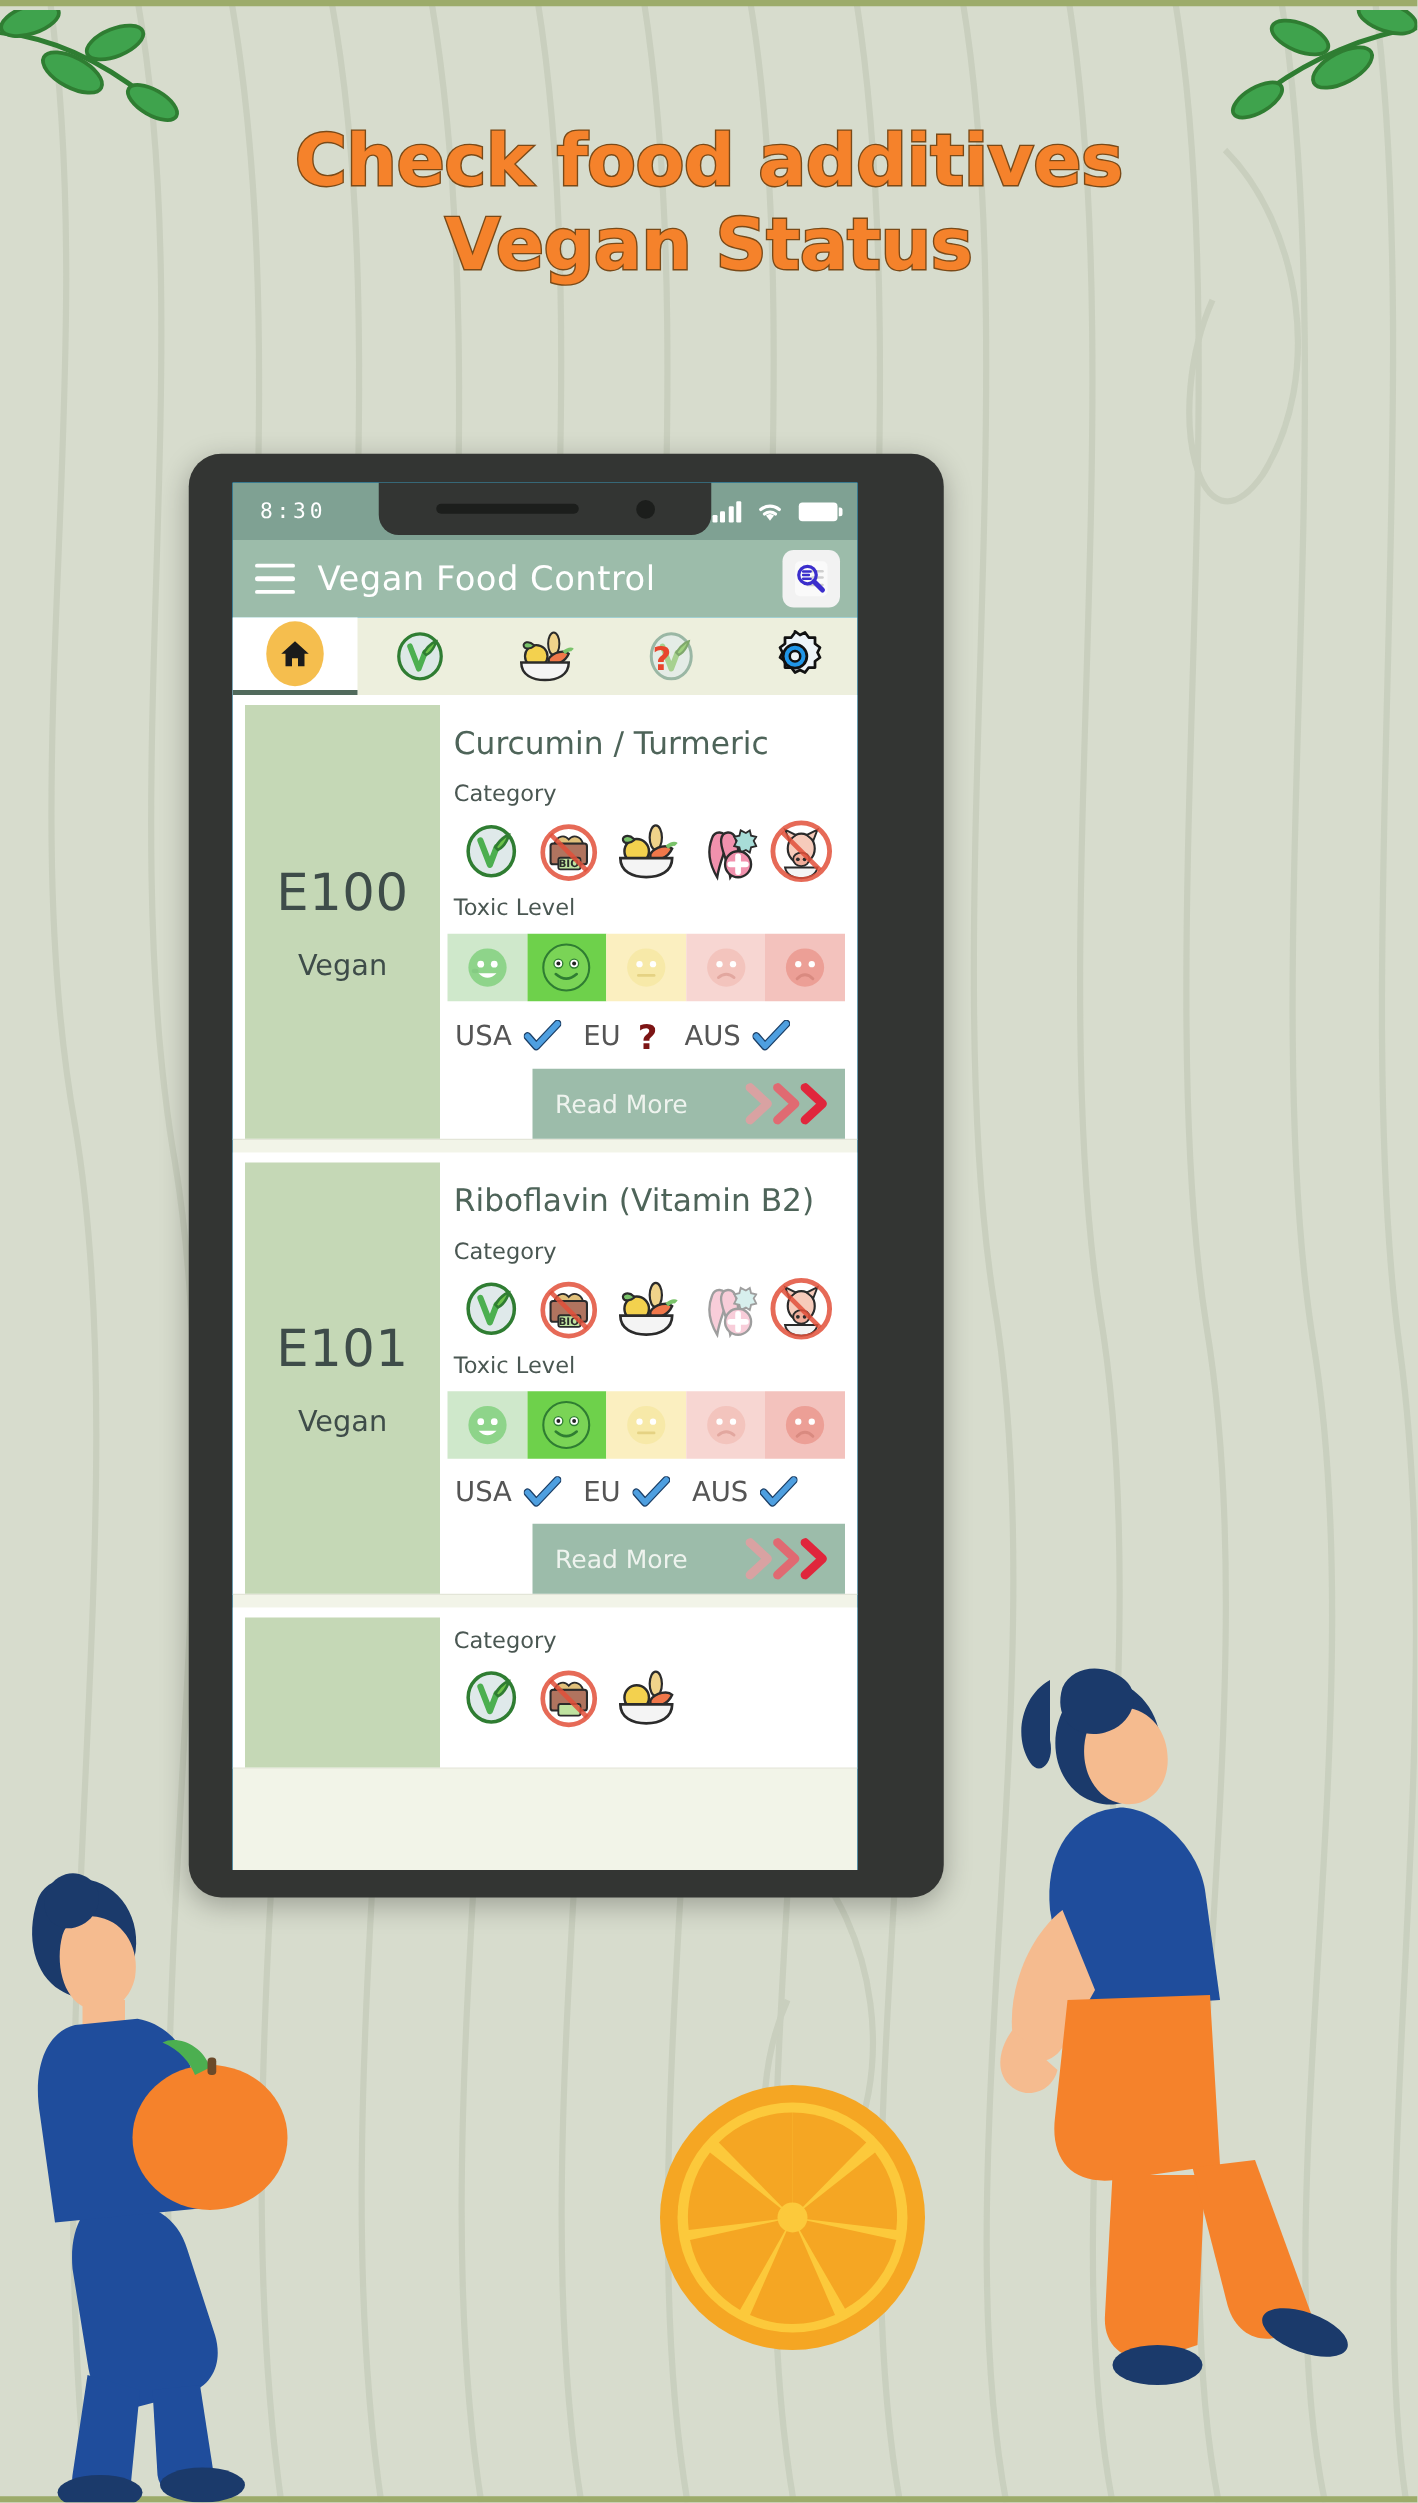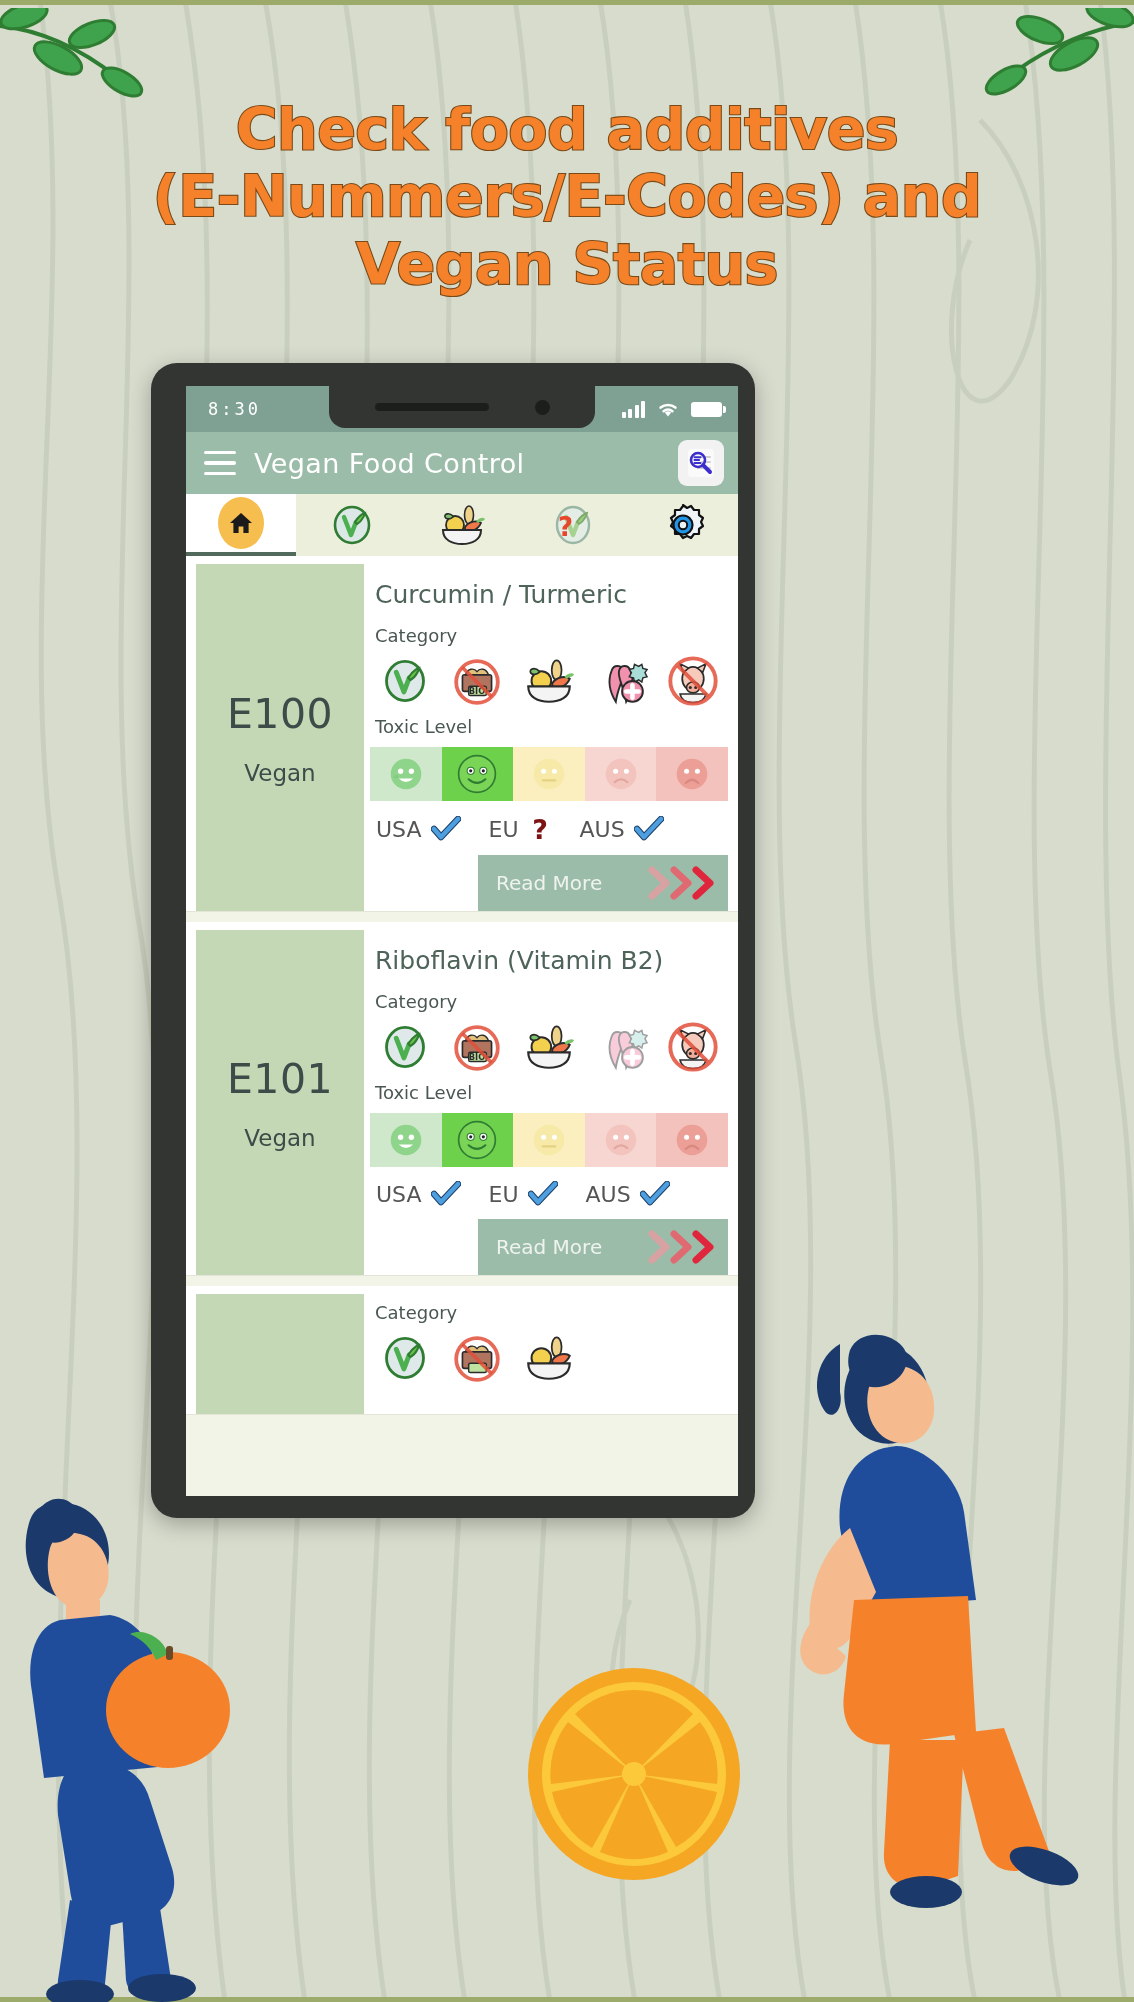--- a/index.html
+++ b/index.html
@@ -41,21 +41,21 @@
   #phone {
     position: absolute;
     left: 151px; top: 363px;
     width: 604px; height: 1155px;
     background: #333533;
     border-radius: 26px;
     box-shadow: 0 6px 22px rgba(0,0,0,.28);
   }
   #screen {
     position: absolute;
-    left: 35px; top: 23px; width: 552px; height: 1110px;
+    left: 35px; top: 23px; width: 500px; height: 1110px;
     background: #0ea5e9; overflow: hidden;
   }
 
   
   #statusbar {
     height: 46px; background: #7fa193;
     display: flex; align-items: center;
     justify-content: space-between;
     padding: 0 16px 0 22px; color: #fff;
   }
@@ -120,21 +120,21 @@
   .card-right { flex: 1; padding: 6px 0 0 6px; display: flex; flex-direction: column; }
   .add-name { font-size: 25px; color: #4e6459; padding: 10px 0 14px 5px; }
   .section-label { font-size: 18px; color: #4a5752; padding: 2px 0 4px 5px; }
 
   .icon-row { display: flex; justify-content: space-between; padding: 2px 4px 4px 4px; }
   .icon-row .ico { width: 62px; height: 58px; display:flex; align-items:center; justify-content:center; }
 
   .toxic-row { display: flex; margin: 6px 0 0 0; }
   .toxic-cell { flex: 1; height: 54px; display:flex; align-items:center; justify-content:center; }
 
-  .country-row { display: flex; align-items: center; padding: 14px 0 8px 6px; gap: 28px; font-size: 22px; color:#555; }
+  .country-row { display: flex; align-items: center; padding: 14px 0 8px 6px; gap: 18px; font-size: 22px; color:#555; }
   .country { display: flex; align-items: center; gap: 9px; }
 
   .readmore {
     align-self: flex-end; margin-top: 4px;
     background: #9cbcaa; width: 250px; height: 56px;
     display: flex; align-items: center; justify-content: space-between;
     padding: 0 8px 0 18px;
   }
   .readmore span.lbl { color:#eef3ee; font-size: 20px; }
   .chevs { display: flex; }
@@ -185,21 +185,20 @@
     <path d="M180,14 C140,20 95,38 58,66" fill="none" stroke-width="4"></path>
     <ellipse cx="156" cy="6" rx="24" ry="11" transform="rotate(18 156 6)"></ellipse>
     <ellipse cx="120" cy="46" rx="26" ry="12" transform="rotate(-28 120 46)"></ellipse>
     <ellipse cx="86" cy="22" rx="24" ry="11" transform="rotate(22 86 22)"></ellipse>
     <ellipse cx="52" cy="72" rx="22" ry="10" transform="rotate(-30 52 72)"></ellipse>
   </g>
 </svg>
 
 <div id="headline">
   <div>Check food additives</div>
-  <div>(E-Nummers/E-Codes) and</div>
   <div>Vegan Status</div>
 </div>
 
 <div id="phone">
   <div id="screen">
 
     <div id="statusbar">
       <div id="status-time">8:30</div>
       <div id="status-icons">
         <span class="bars">

